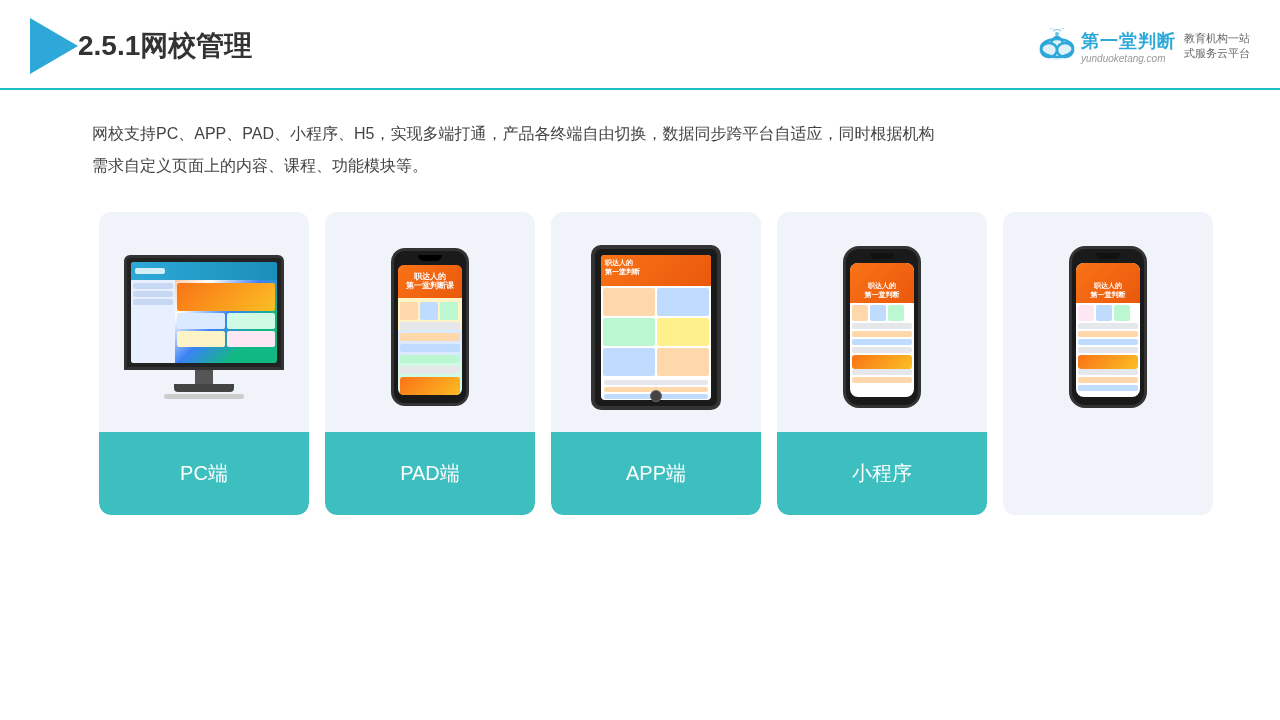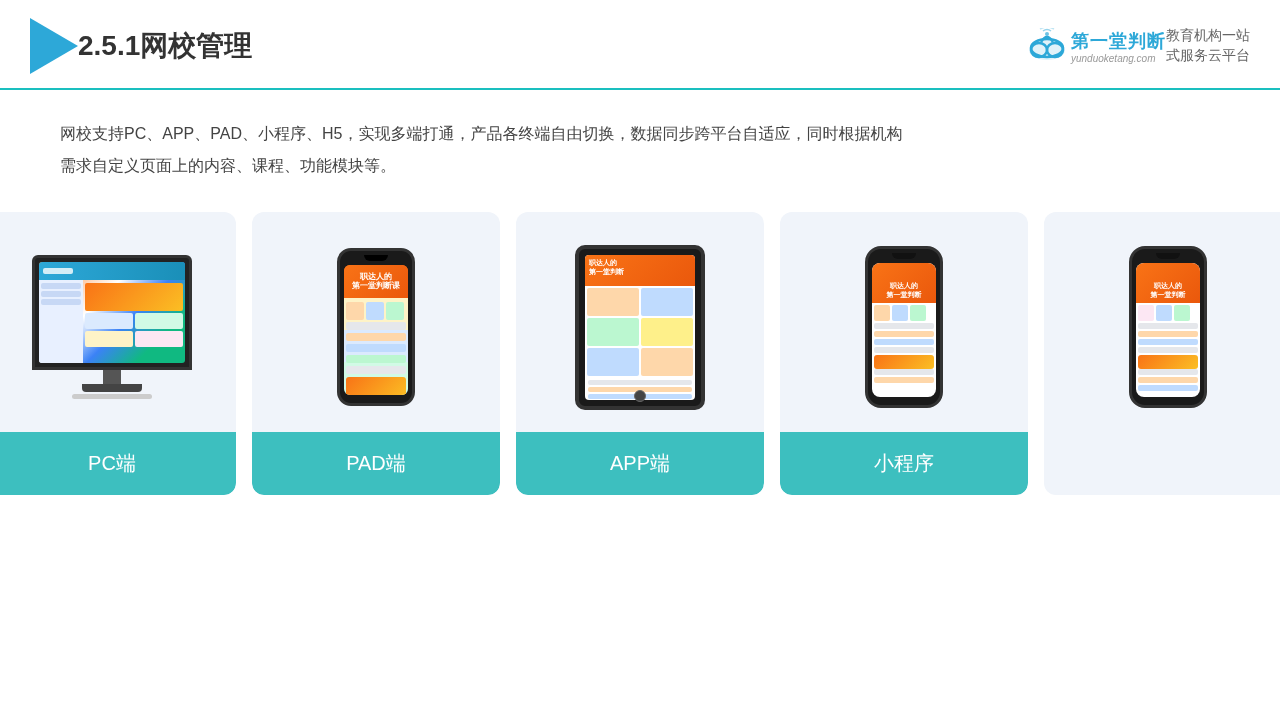--- a/index.html
+++ b/index.html
@@ -50,50 +50,51 @@
       font-weight: bold;
       color: #2DA8D8;
       letter-spacing: 1px;
     }
     .brand-url {
       font-size: 10px;
       color: #999;
       font-style: italic;
     }
     .brand-tagline {
-      font-size: 14px;
+      font-size: 11px;
       color: #666;
       line-height: 1.4;
       text-align: right;
-      margin-left: 0;
+      margin-left: 8px;
     }
 
     
     .content {
       padding: 28px 60px 20px 60px;
+      margin-left: 32px;
     }
     .description {
       font-size: 16px;
       color: #444;
       line-height: 2;
       margin-bottom: 30px;
     }
 
     
     .cards-container {
       display: flex;
       gap: 16px;
       justify-content: center;
       margin-top: 10px;
     }
 
     .card {
       background: #f0f4fa;
       border-radius: 12px;
-      width: 248px;
+      width: 210px;
       display: flex;
       flex-direction: column;
       align-items: center;
       overflow: hidden;
       flex-shrink: 0;
     }
 
     .card-image-area {
       width: 100%;
       height: 220px;
@@ -102,21 +103,21 @@
       justify-content: center;
       padding: 20px 16px 10px 16px;
     }
 
     .card-label {
       width: 100%;
       background: #3DBFBF;
       color: #fff;
       font-size: 20px;
       text-align: center;
-      padding: 18px 0;
+      padding: 28px 0;
       border-radius: 0 0 12px 12px;
     }
 
     
     
     .pc-monitor {
       display: flex;
       flex-direction: column;
       align-items: center;
     }

